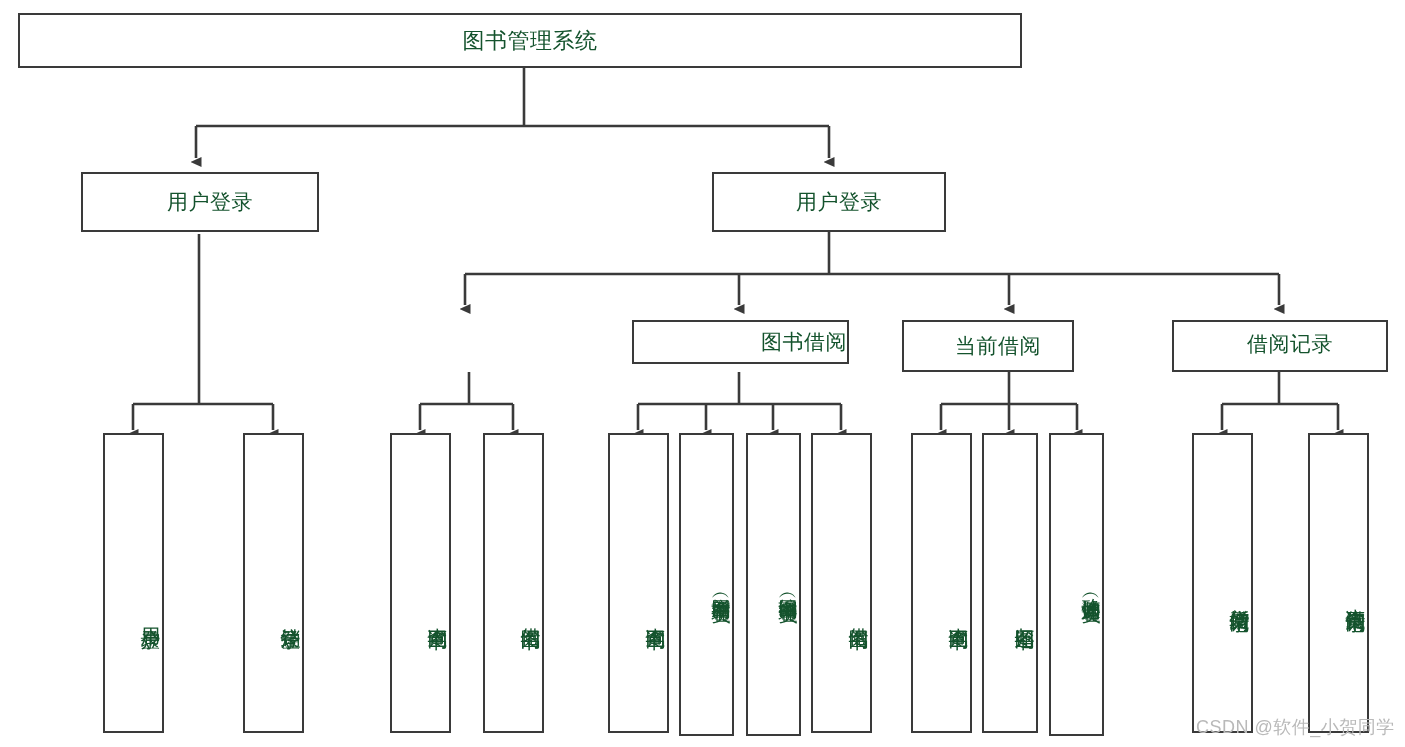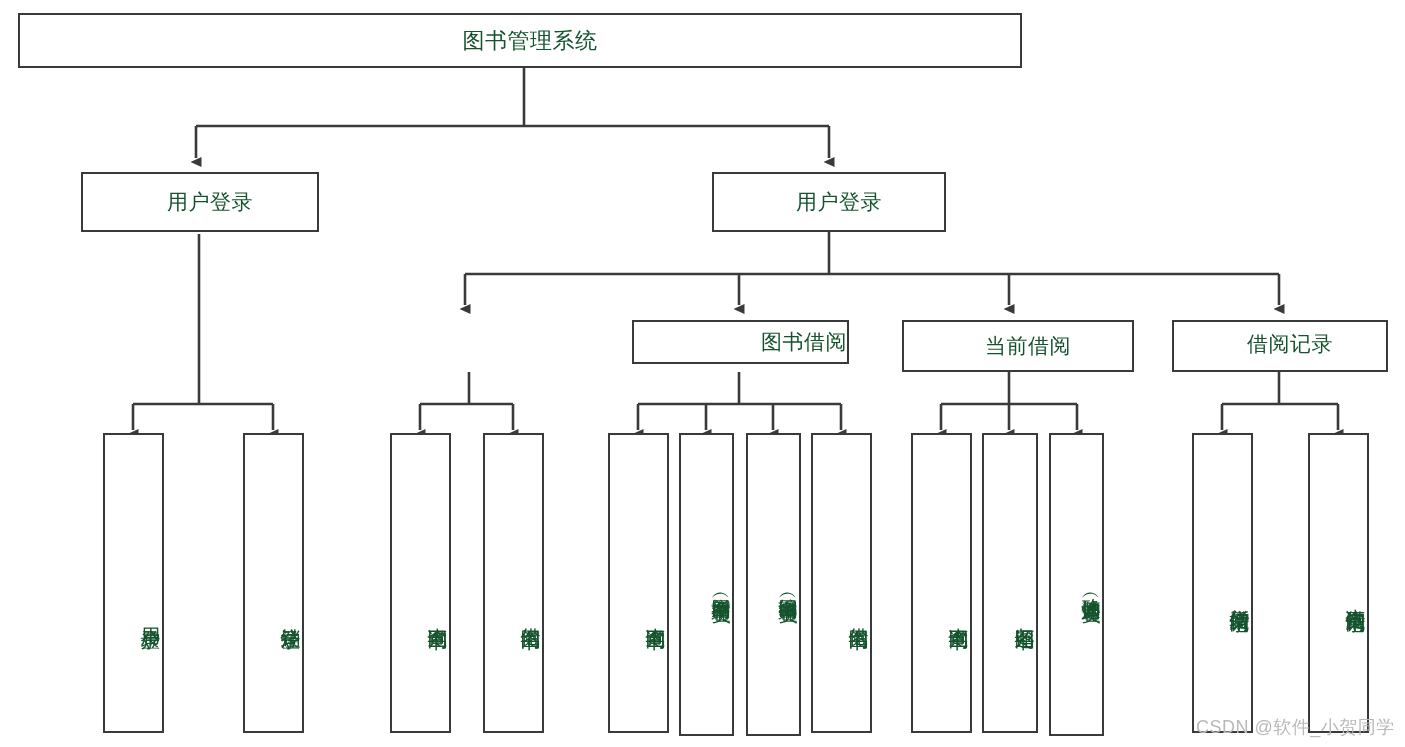--- a/index.html
+++ b/index.html
@@ -134,21 +134,21 @@
   <div class="node horizontal" style="left:81px; top:172px; width:238px; height:60px;">
     <span>用户登录</span>
   </div>
   <div class="node horizontal" style="left:712px; top:172px; width:234px; height:60px;">
     <span>用户登录</span>
   </div>
 
   <div class="node horizontal" style="left:632px; top:320px; width:217px; height:44px;justify-content:flex-end;">
     <span>图书借阅</span>
   </div>
-  <div class="node horizontal" style="left:902px; top:320px; width:232px; height:52px;">
+  <div class="node horizontal" style="left:902px; top:320px; width:172px; height:52px;">
     <span>当前借阅</span>
   </div>
   <div class="node horizontal" style="left:1172px; top:320px; width:216px; height:52px;font-family:Liberation Mono, monospace;">
     <span>借阅记录</span>
   </div>
 
   <div class="node vertical" style="left:103px; top:433px; width:61px; height:300px; padding-top:62px;">
     <span class="vtext">用户登录</span>
   </div>
   <div class="node vertical" style="left:243px; top:433px; width:61px; height:300px; padding-top:62px;">

